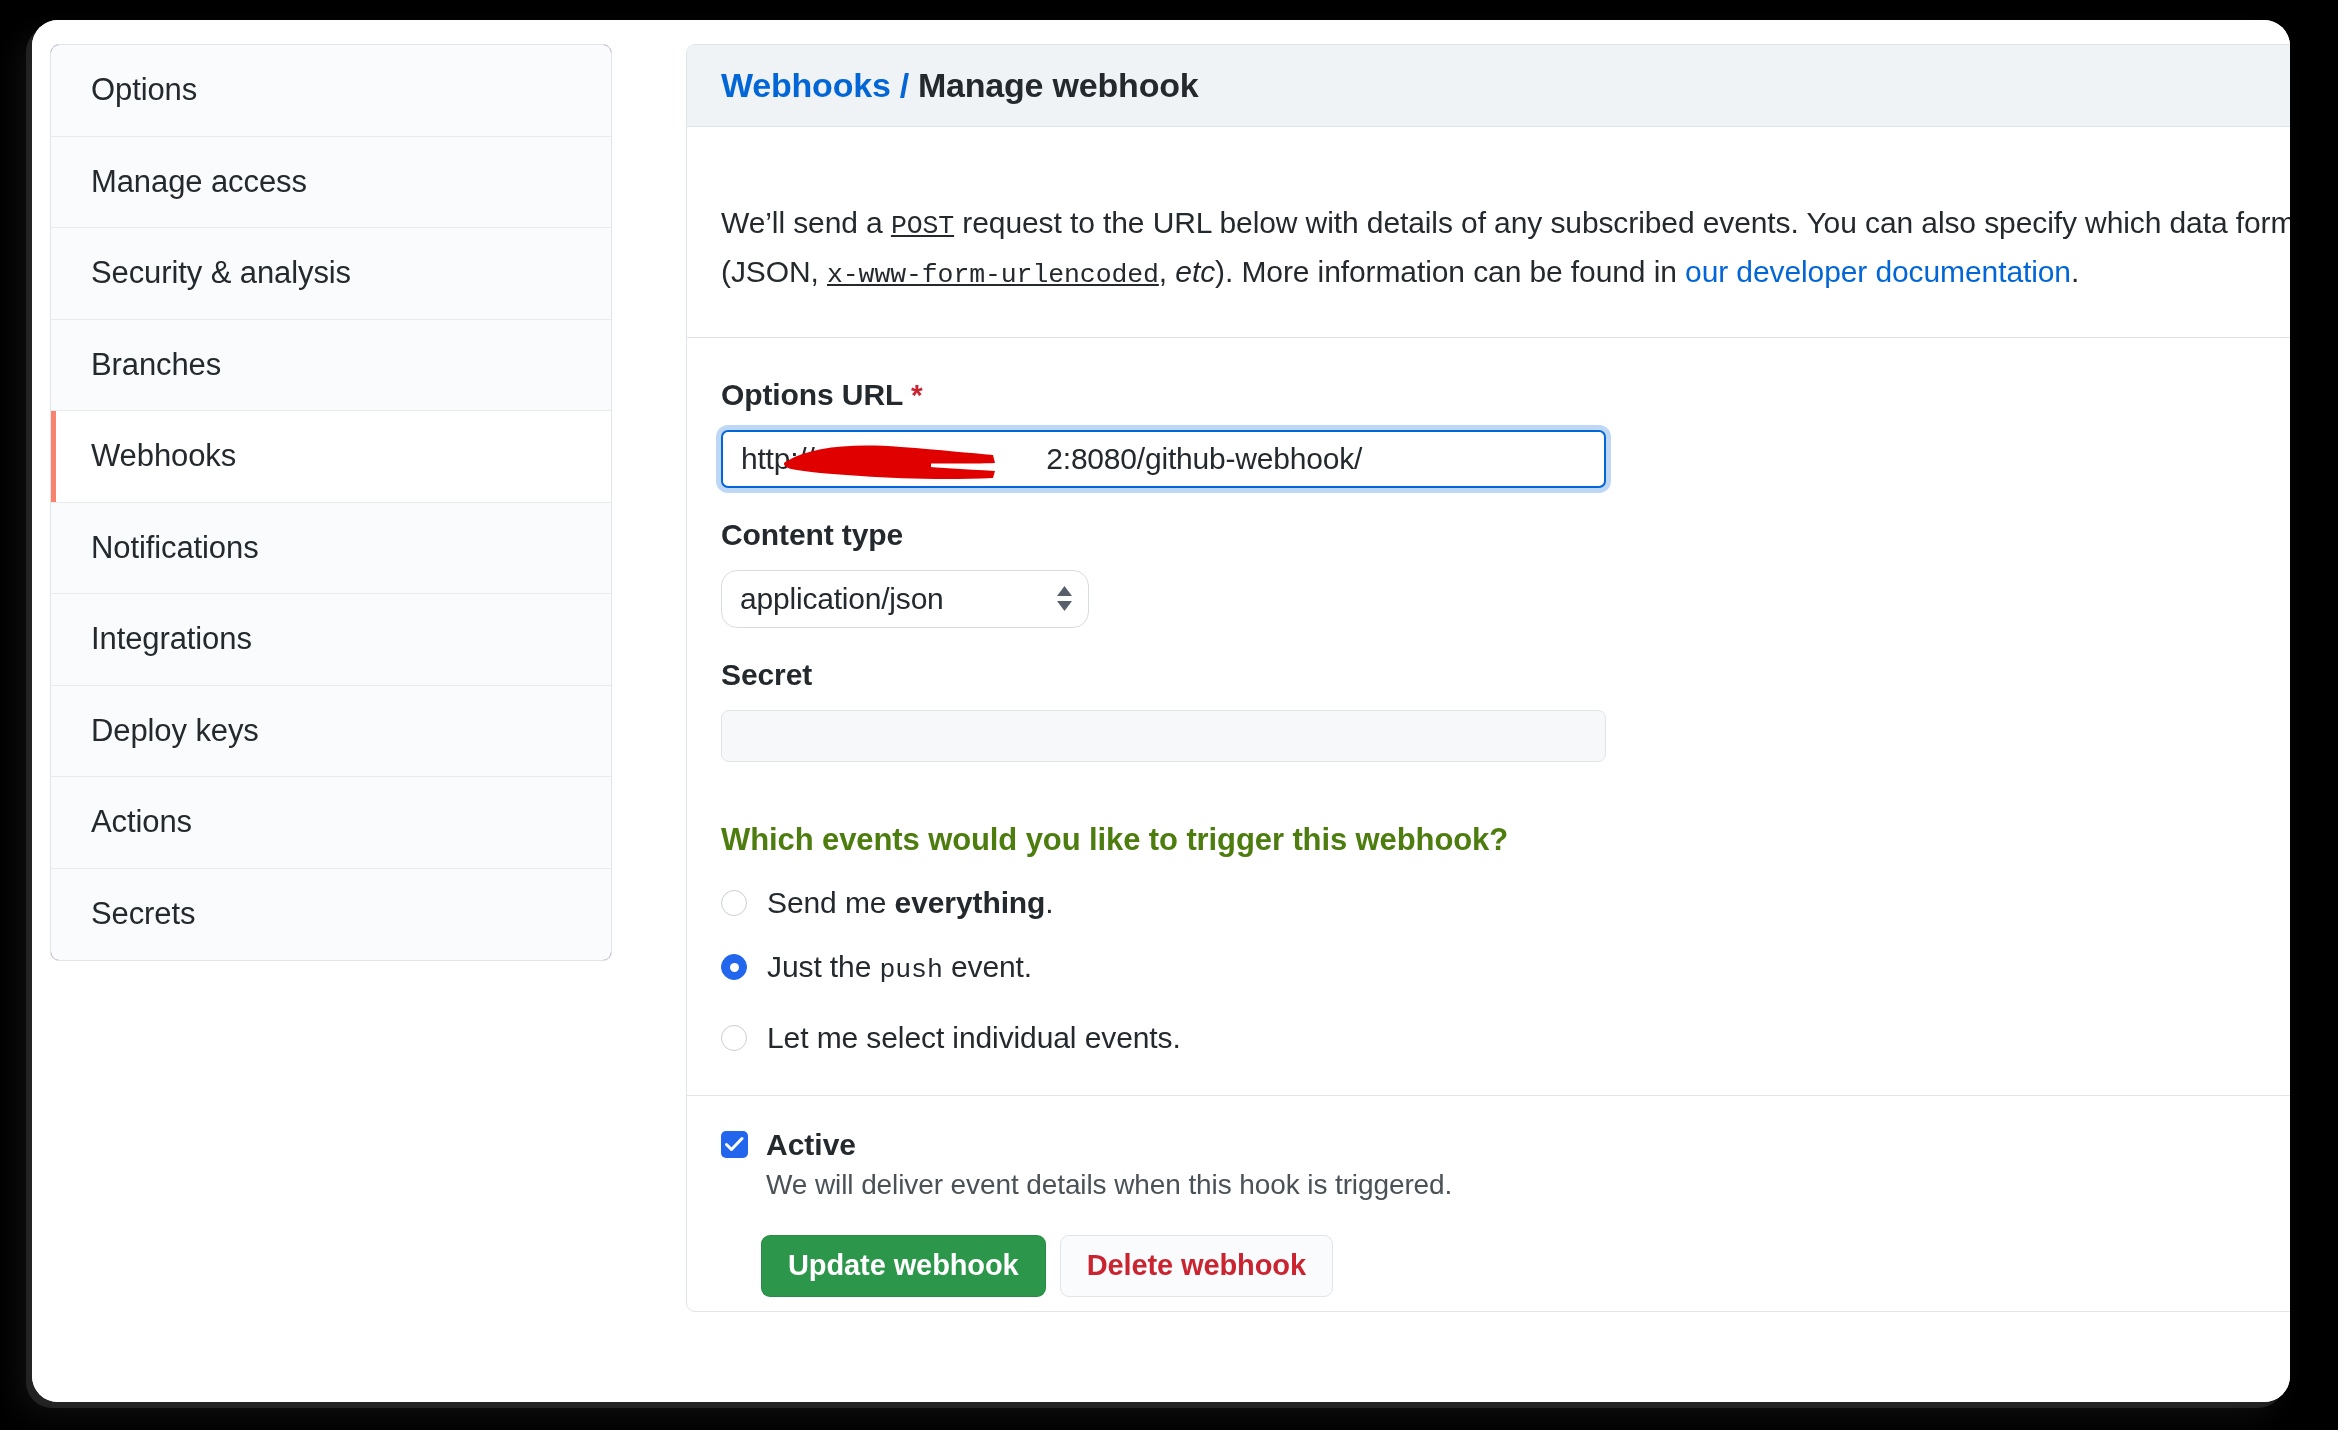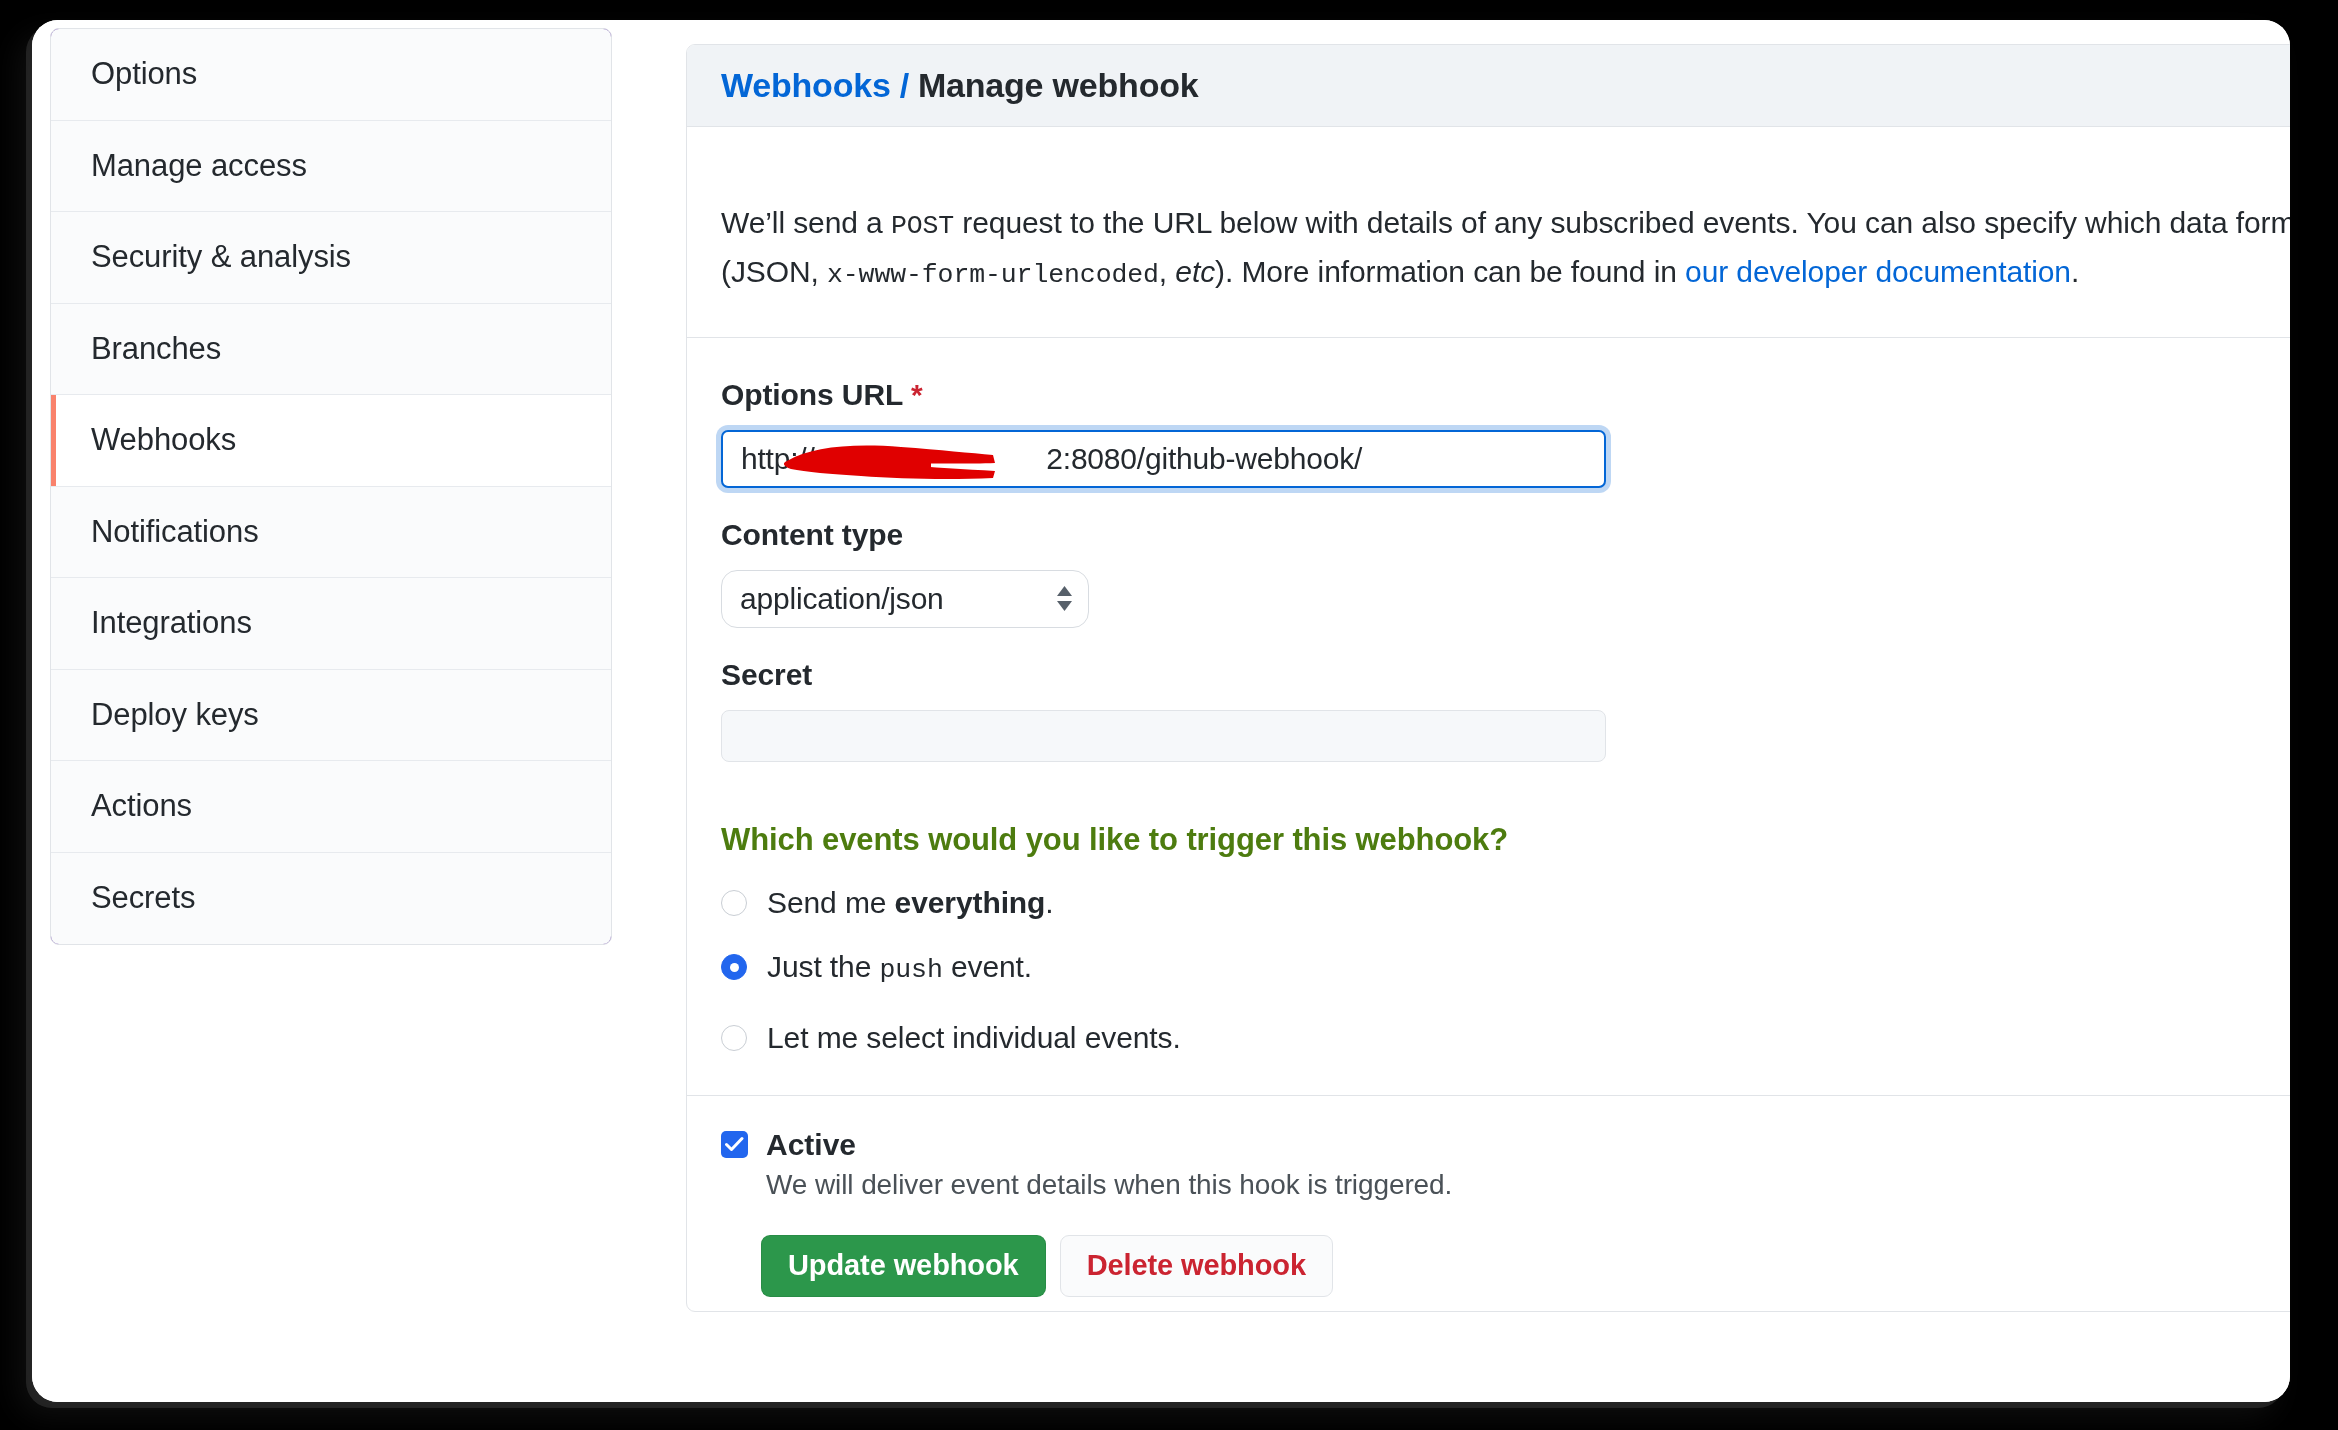--- a/index.html
+++ b/index.html
@@ -33,21 +33,21 @@
     width: 2258px;
     height: 1382px;
     background: #ffffff;
     overflow: hidden;
   }
 
   
   #sidebar {
     position: absolute;
     left: 18px;
-    top: 8px;
+    top: 24px;
     width: 562px;
     background: #4c1d95;
     border: 1px solid #e1e4e8;
     border-radius: 9px;
     overflow: hidden;
     text-align: center;
   }
   .nav-item {
     position: relative;
     height: 91.5px;
@@ -117,20 +117,21 @@
   .intro {
     font-size: 30px;
     line-height: 1.62;
     color: #24292e;
     width: 2000px;
     letter-spacing: -0.1px;
   }
   .intro code {
     font-family: "Liberation Mono", monospace;
     font-size: 26.5px;
+    text-decoration: underline;
   }
   .intro em { }
   .intro a { color: #0366d6; text-decoration: none; cursor: pointer; }
 
   .field-label {
     font-size: 30px;
     font-weight: bold;
     color: #24292e;
     letter-spacing: -0.1px;
   }

